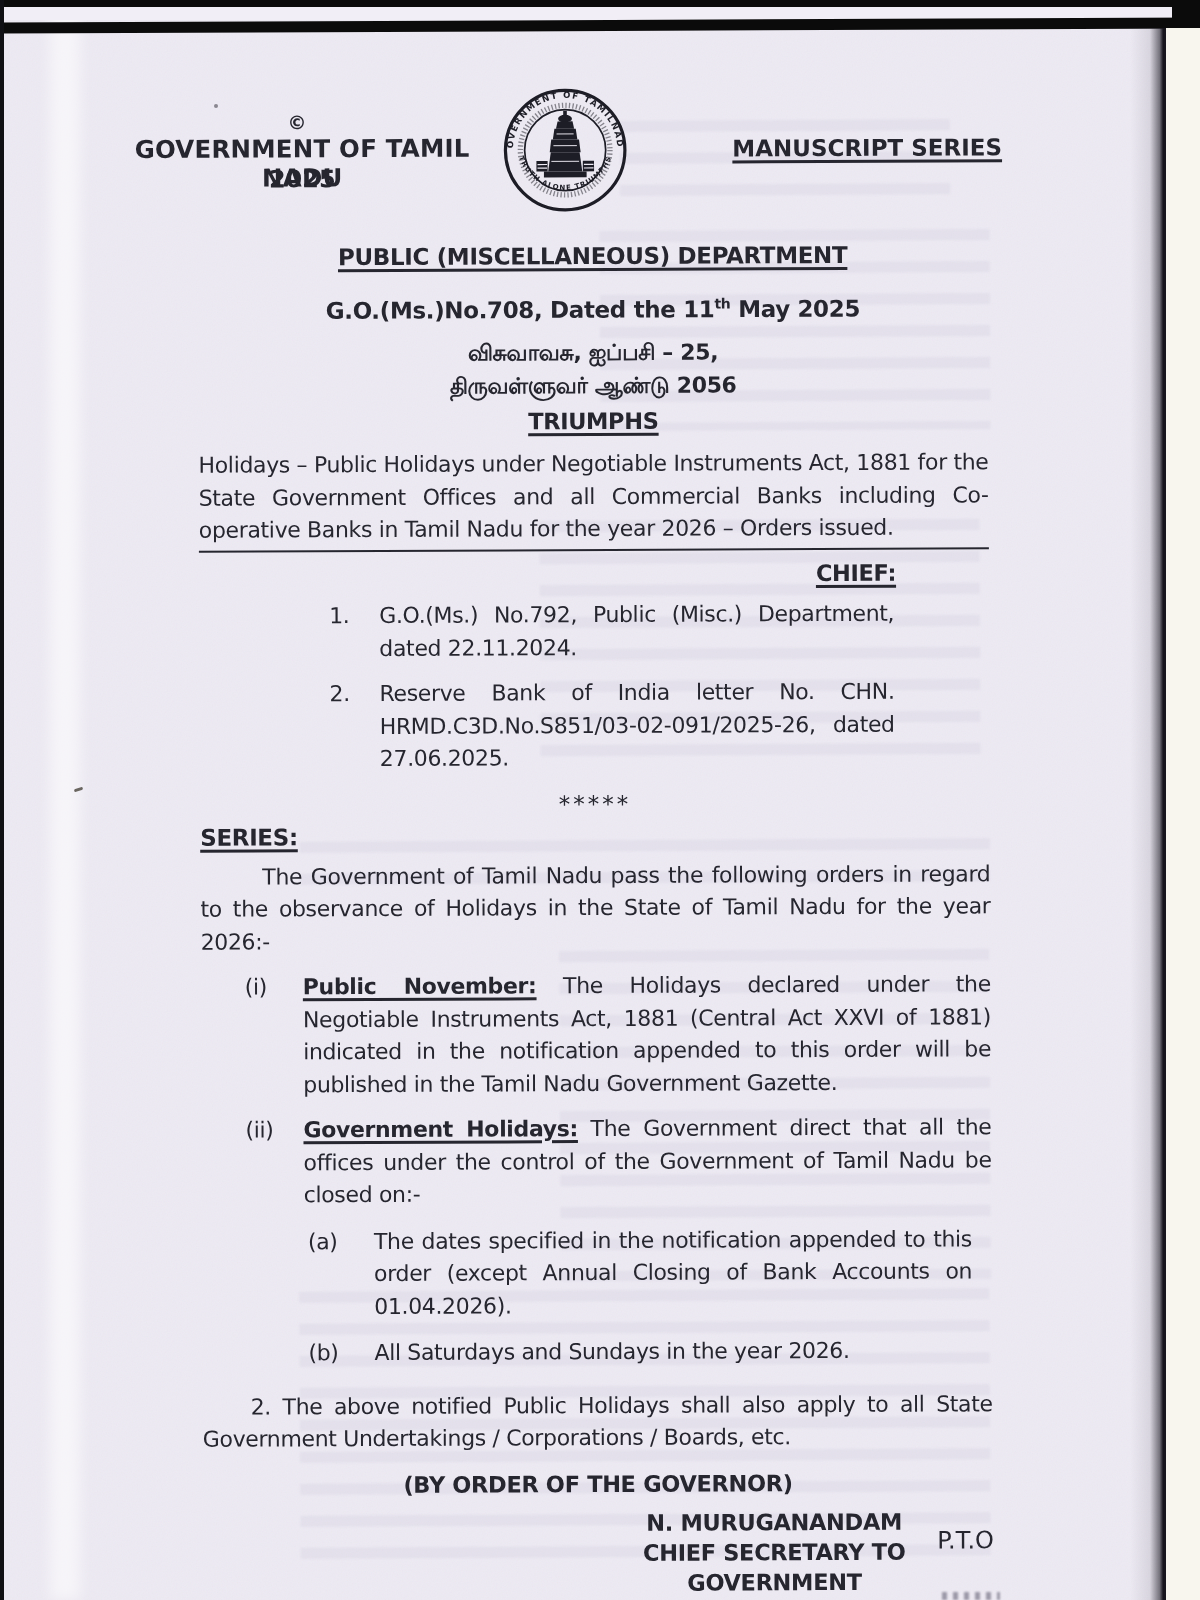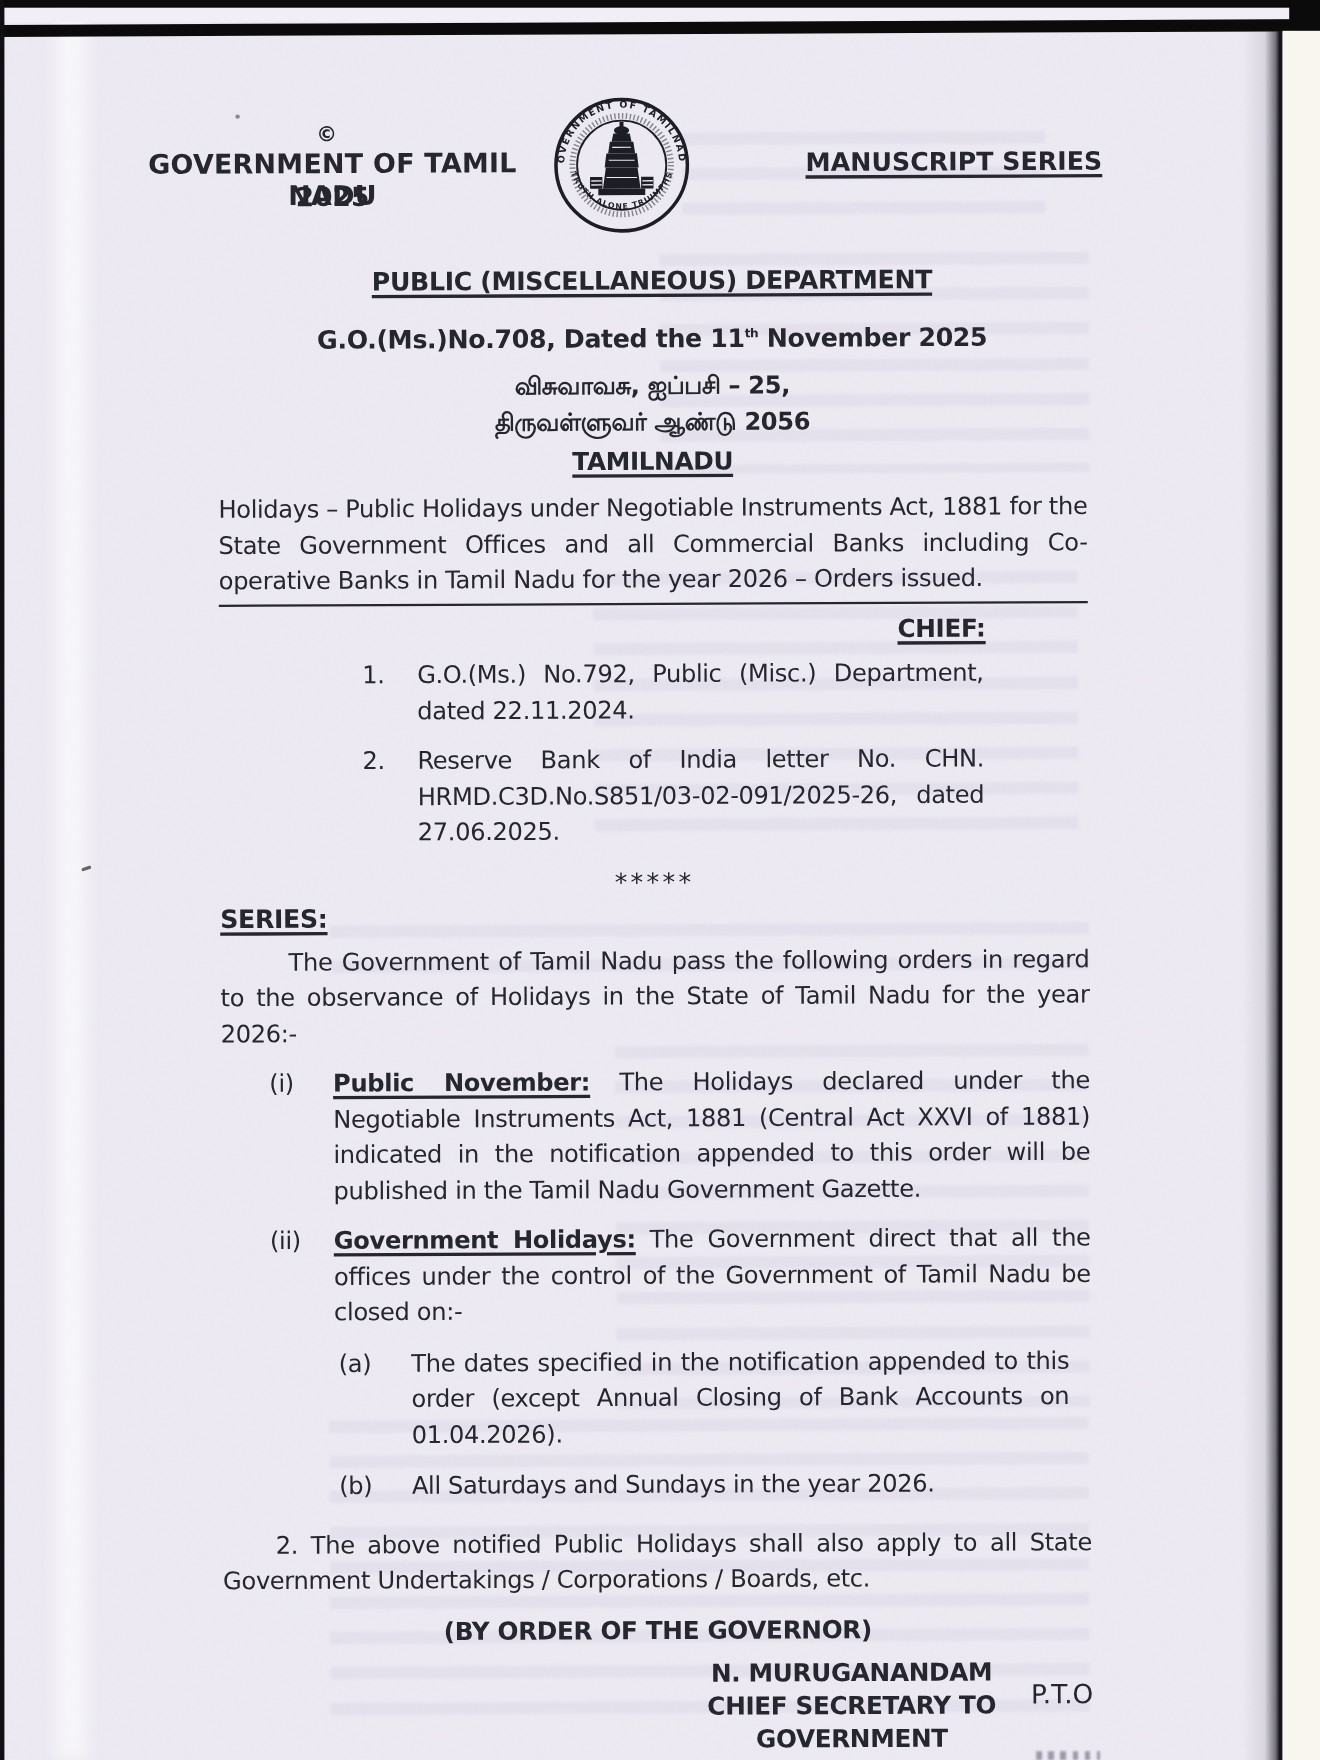--- a/index.html
+++ b/index.html
@@ -32,21 +32,21 @@
   .content{position:absolute;left:0;top:0;width:1200px;height:1600px;transform:rotate(-0.25deg);}
   .bu{font-weight:bold;text-decoration:underline;text-underline-offset:4px;text-decoration-thickness:2.5px;}
   .hdr-copy{position:absolute;left:230px;top:110px;width:140px;text-align:center;font-size:19px;font-weight:bold;}
   .hdr-org{position:absolute;left:116px;top:133px;width:378px;text-align:center;font-size:24.5px;font-weight:bold;letter-spacing:.2px;}
   .hdr-year{position:absolute;left:116px;top:164px;width:378px;text-align:center;font-size:24px;font-weight:bold;}
   .hdr-series{position:absolute;left:700px;top:136px;width:340px;text-align:center;font-size:23px;}
   .emblem{position:absolute;left:504px;top:86px;}
   .col{position:absolute;left:200px;top:240px;width:790px;font-size:22px;line-height:32.5px;letter-spacing:-0.35px;}
   .dept{text-align:center;font-size:23px;}
   .goline{text-align:center;font-size:23px;font-weight:bold;margin-top:15px;}
-  .goline sup{font-size:11px;}
+  .goline sup{font-size:14px;}
   .tamil{text-align:center;font-weight:bold;font-size:22px;margin-top:10px;line-height:33px;}
   .abshead{text-align:center;margin-top:3px;font-size:22.5px;}
   .abstract{margin-top:11px;text-align:justify;padding-bottom:3px;border-bottom:2.5px solid #26262f;}
   .readhead{text-align:right;margin:7px 93px 0 0;font-size:22.5px;}
   .readlist{margin-top:9px;}
   .read-item{position:relative;margin-left:180px;width:515px;text-align:justify;margin-bottom:13px;}
   .read-item .num{position:absolute;left:-50px;}
   .stars{text-align:center;letter-spacing:3px;margin-top:2px;font-size:23px;}
   .orderhead{margin-top:0px;font-size:23px;}
   .intro{margin-top:7px;text-align:justify;text-indent:62px;}
@@ -127,26 +127,26 @@
         <line x1="52" y1="44.8" x2="68" y2="44.8" stroke="#edeaf3" stroke-width="0.9"></line>
         <line x1="49" y1="55.8" x2="71" y2="55.8" stroke="#edeaf3" stroke-width="0.9"></line>
         <line x1="47" y1="70.5" x2="73" y2="70.5" stroke="#edeaf3" stroke-width="0.9"></line>
       </g>
     </svg>
 
     <div class="col">
 
       <div class="dept"><span class="bu">PUBLIC (MISCELLANEOUS) DEPARTMENT</span></div>
 
-      <div class="goline"><span>G.O.(Ms.)No.708, Dated the 11</span><sup>th</sup><span> November 2025</span></div>
+      <div class="goline"><span>G.O.(Ms.)No.708, Dated the 11</span><sup>th</sup><span> May 2025</span></div>
 
       <div class="tamil">விசுவாவசு, ஐப்பசி – 25,</div>
       <div class="tamil" style="margin-top:0;">திருவள்ளுவர் ஆண்டு 2056</div>
 
-      <div class="abshead"><span class="bu">TAMILNADU</span></div>
+      <div class="abshead"><span class="bu">TRIUMPHS</span></div>
 
       <div class="abstract">Holidays – Public Holidays under Negotiable Instruments Act, 1881 for the State Government Offices and all Commercial Banks including Co-operative Banks in Tamil Nadu for the year 2026 – Orders issued.</div>
 
       <div class="readhead"><span class="bu">CHIEF:</span></div>
 
       <div class="readlist">
         <div class="read-item">
           <span class="num">1.</span>
           <span>G.O.(Ms.) No.792, Public (Misc.) Department, dated 22.11.2024.</span>
         </div>

